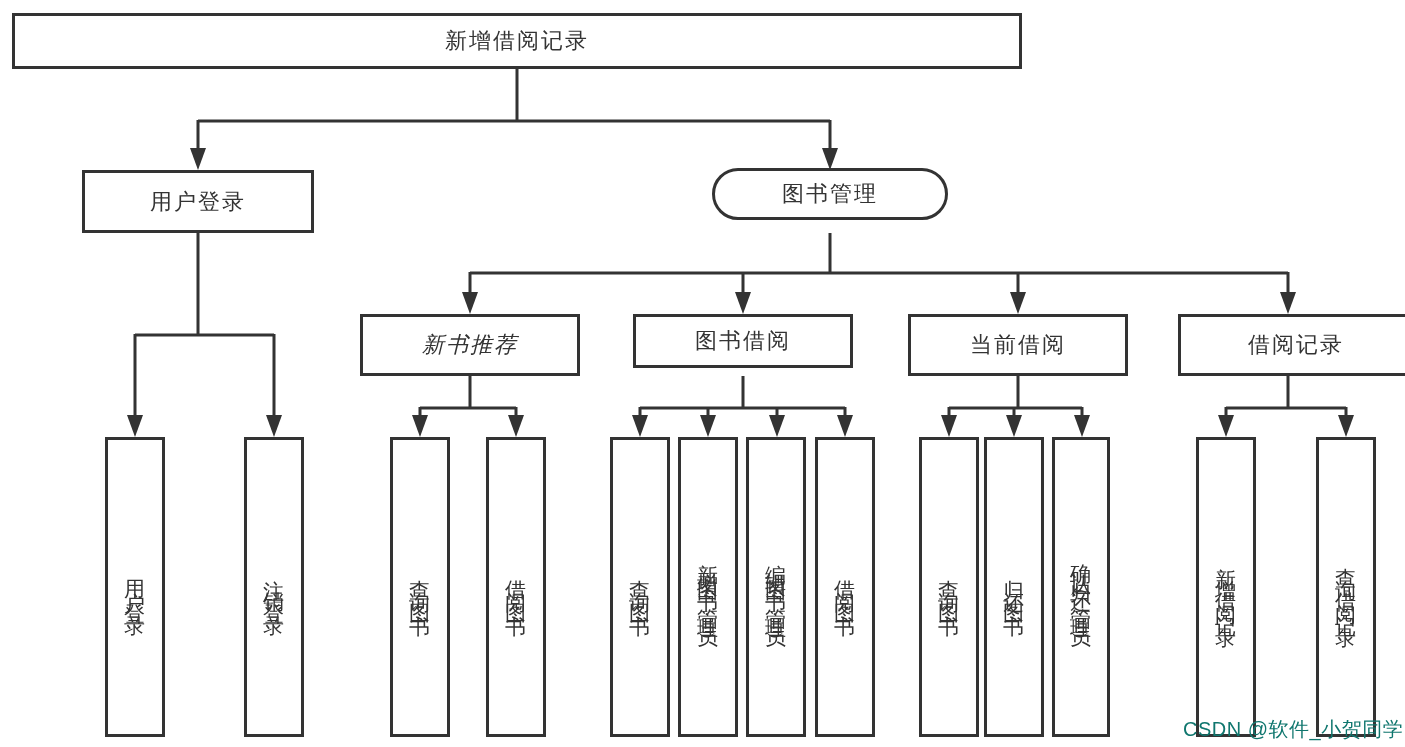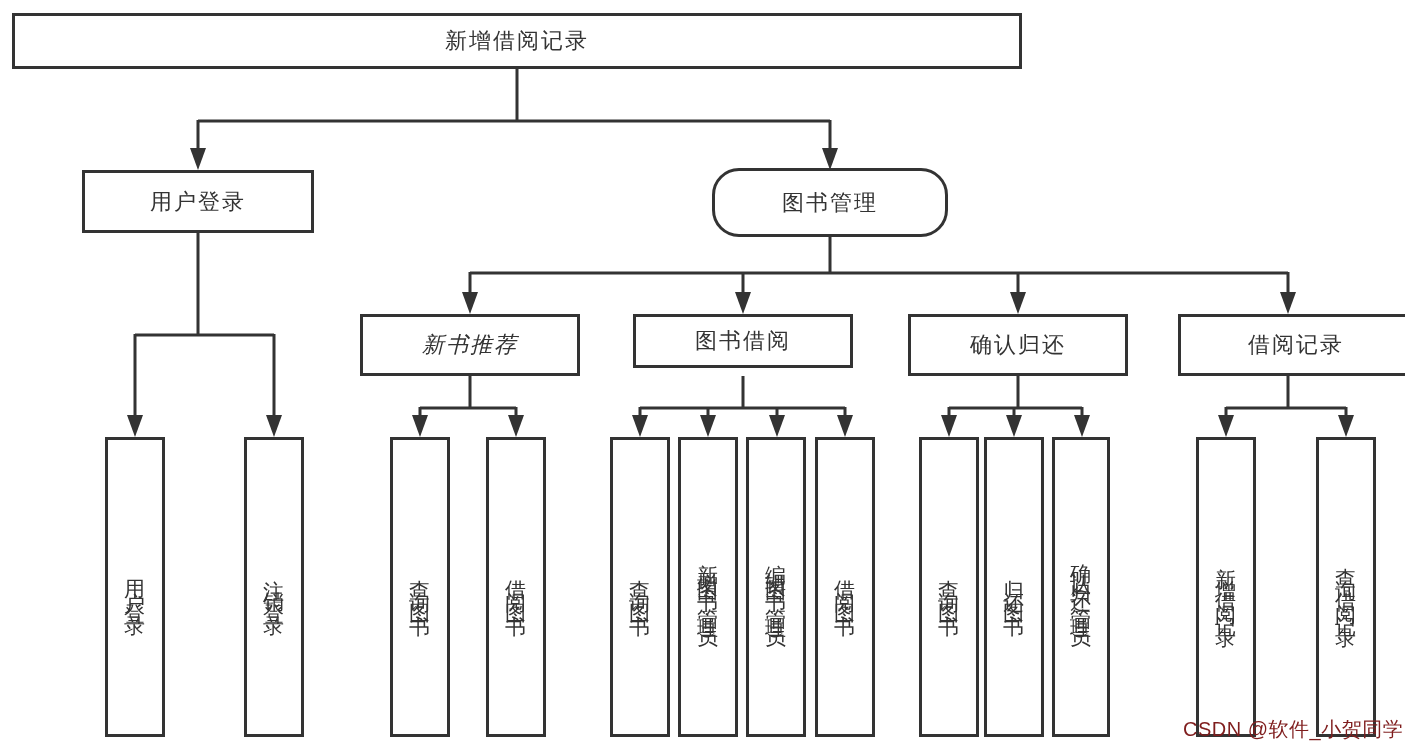--- a/index.html
+++ b/index.html
@@ -33,21 +33,21 @@
     text-orientation:mixed;
     font-size:21px;
     letter-spacing:12px;
     line-height:1;
   }
   .vnode.long{letter-spacing:9px;}
   .watermark{
     position:absolute;
     left:1183px;top:716px;
     font-size:20px;
-    color:#7f1d1d;
+    color:#0f766e;
     letter-spacing:0.5px;
     white-space:nowrap;
     z-index:6;
   }
 </style>
 </head>
 <body>
 
 <div class="canvas">
 
@@ -90,25 +90,25 @@
       <polygon points="1006,415 1022,415 1014,437"></polygon>
       <polygon points="1074,415 1090,415 1082,437"></polygon>
       <polygon points="1218,415 1234,415 1226,437"></polygon>
       <polygon points="1338,415 1354,415 1346,437"></polygon>
     </g>
   </svg>
 
   <div class="node" style="left:12px;top:13px;width:1010px;height:56px;">新增借阅记录</div>
 
   <div class="node" style="left:82px;top:170px;width:232px;height:63px;">用户登录</div>
-  <div class="node" style="left:712px;top:168px;width:236px;height:69px;border-radius:27px;">图书管理</div>
+  <div class="node" style="left:712px;top:168px;width:236px;height:52px;border-radius:27px;">图书管理</div>
 
   <div class="node" style="left:360px;top:314px;width:220px;height:62px;font-style:italic;">新书推荐</div>
   <div class="node" style="left:633px;top:314px;width:220px;height:54px;">图书借阅</div>
-  <div class="node" style="left:908px;top:314px;width:220px;height:62px;">确认归还</div>
+  <div class="node" style="left:908px;top:314px;width:220px;height:62px;">当前借阅</div>
   <div class="node" style="left:1178px;top:314px;width:236px;height:62px;">借阅记录</div>
 
   <div class="vnode" style="left:105px;top:437px;width:60px;height:300px;">用户登录</div>
   <div class="vnode" style="left:244px;top:437px;width:60px;height:300px;">注销登录</div>
 
   <div class="vnode" style="left:390px;top:437px;width:60px;height:300px;">查询图书</div>
   <div class="vnode" style="left:486px;top:437px;width:60px;height:300px;">借阅图书</div>
 
   <div class="vnode" style="left:610px;top:437px;width:60px;height:300px;">查询图书</div>
   <div class="vnode long" style="left:678px;top:437px;width:60px;height:300px;">新增图书（管理员）</div>

